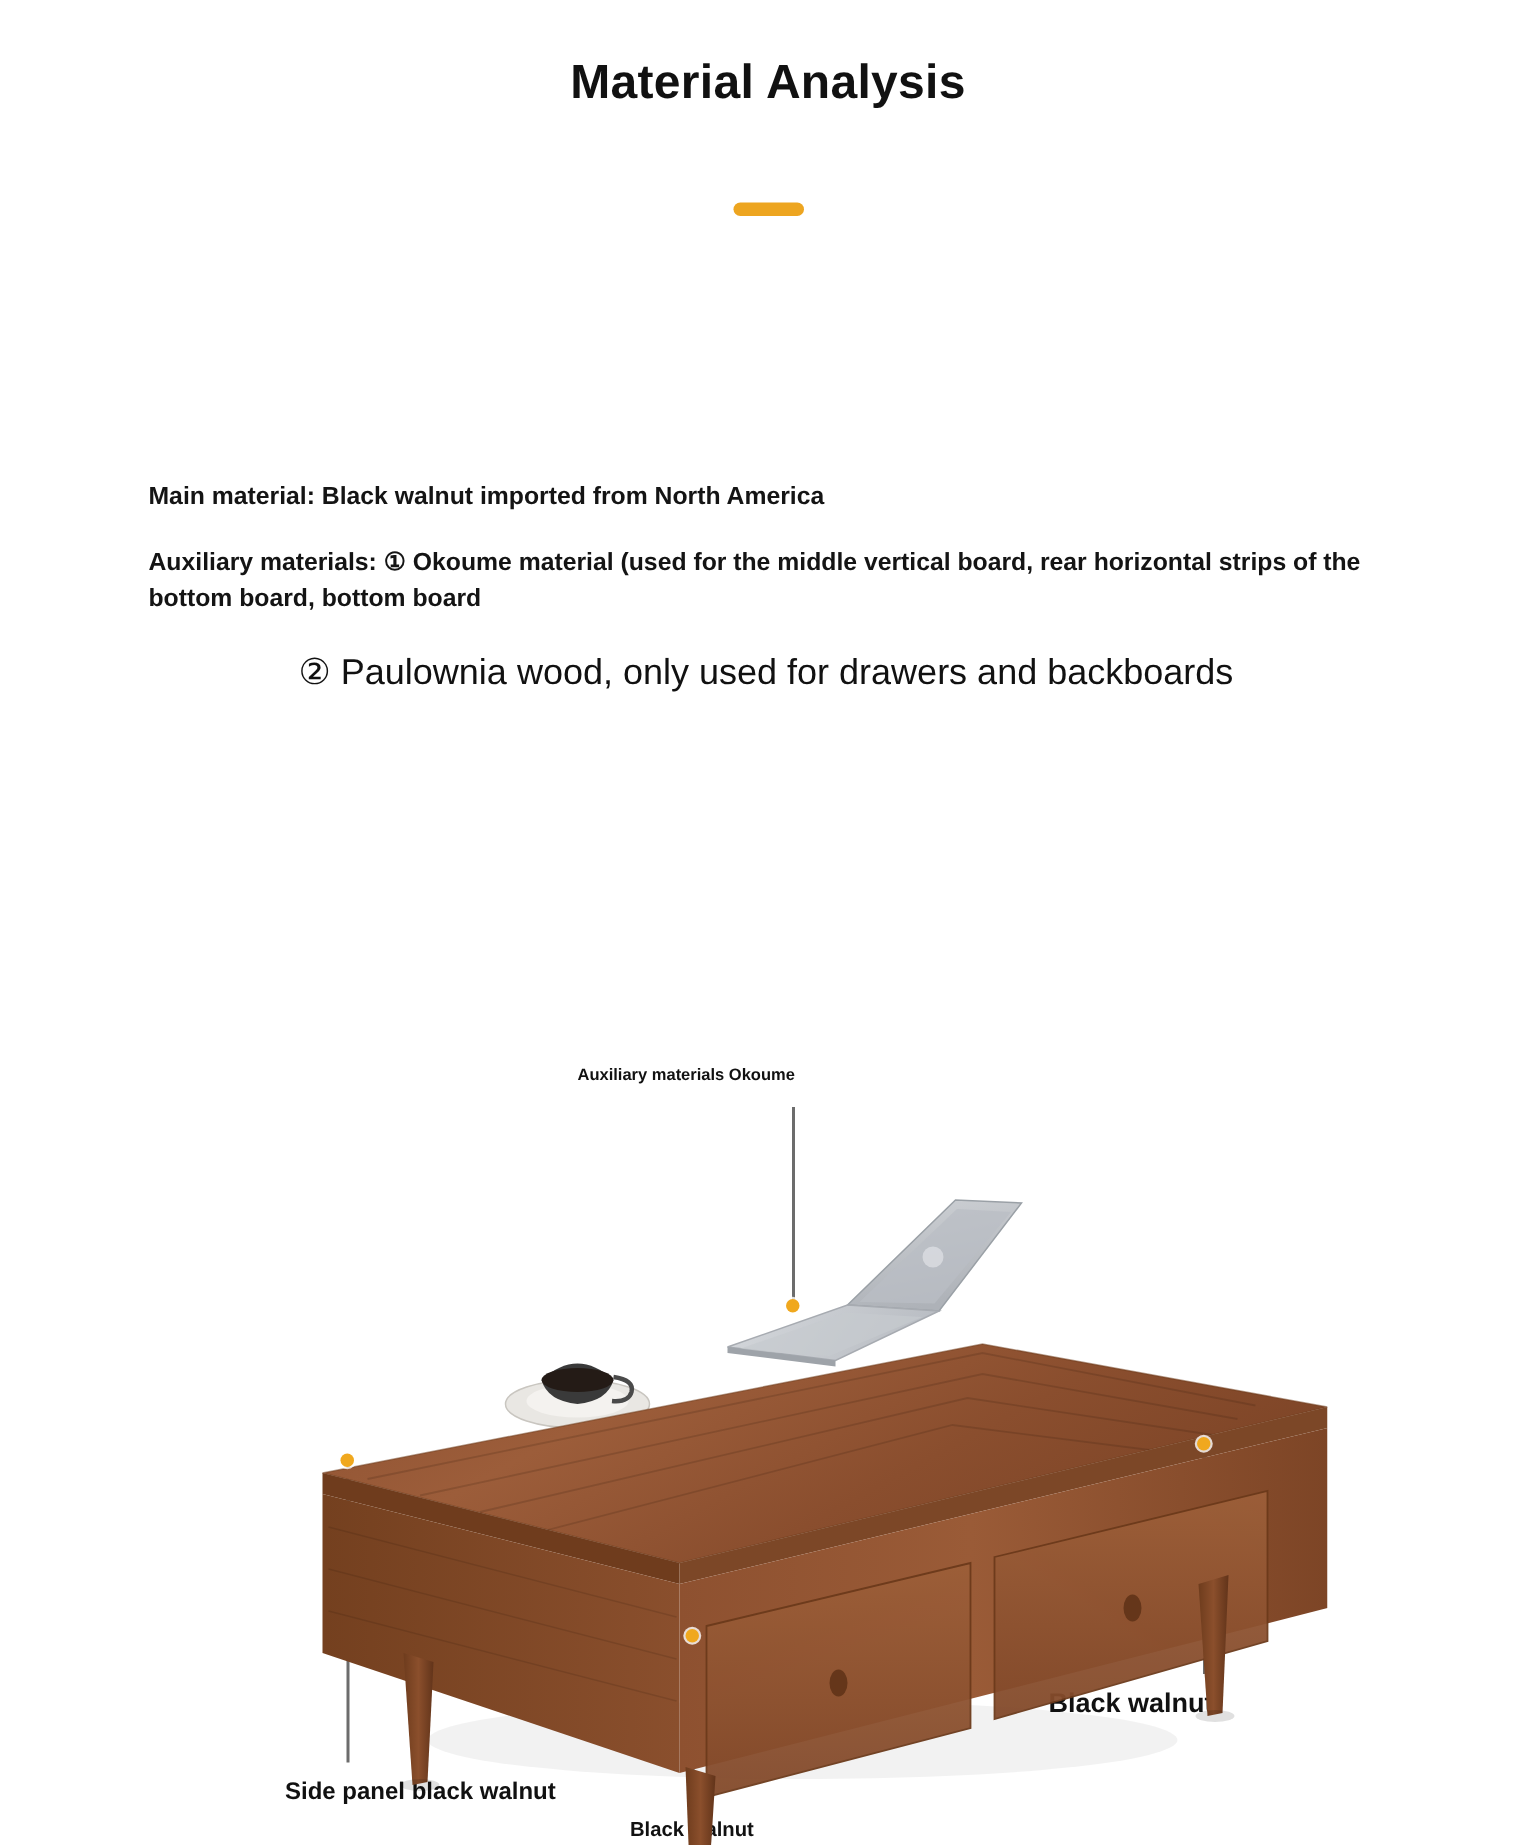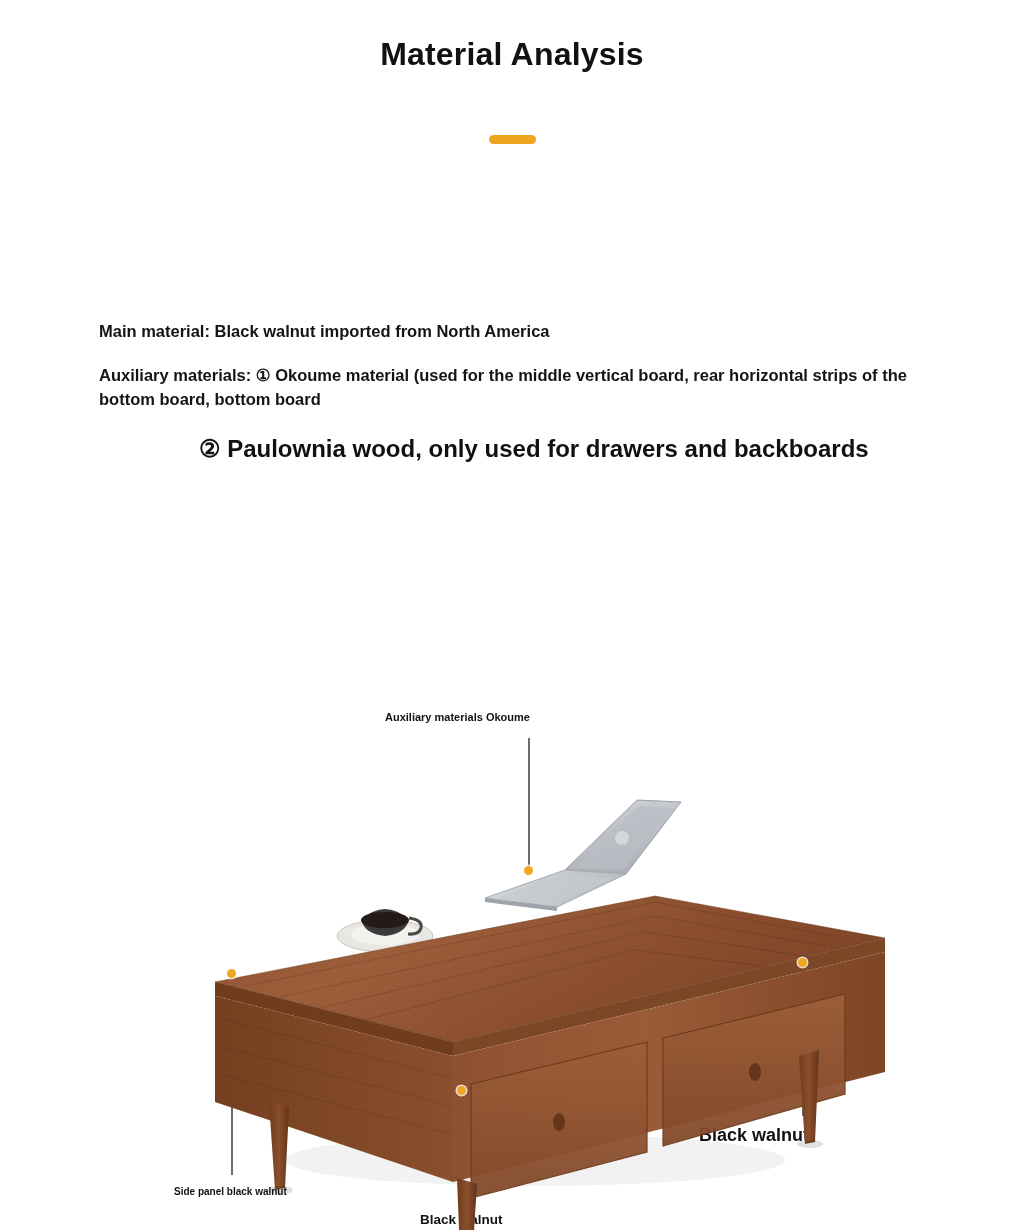--- a/index.html
+++ b/index.html
@@ -58,21 +58,21 @@
     font-weight: bold;
     line-height: 24px;
     width: 862px;
   }
   .line-second {
     position: absolute;
     left: 199px;
     top: 432px;
     width: 700px;
     font-size: 24px;
-    font-weight: bold;
+    font-weight: normal;
     line-height: 34px;
     color: #111111;
   }
 
   
   .illus {
     position: absolute;
     left: 0;
     top: 690px;
     width: 1024px;
@@ -89,23 +89,23 @@
     left: 385px;
     top: 21px;
     font-size: 11px;
   }
   .callout.right {
     left: 699px;
     top: 435px;
     font-size: 18px;
   }
   .callout.bottomleft {
-    left: 174px;
+    left: 190px;
     top: 496px;
-    font-size: 10px;
+    font-size: 16px;
   }
   .callout.bottomcenter {
     left: 420px;
     top: 522px;
     font-size: 13.5px;
   }
   .leader {
     position: absolute;
     background: #6c6c6c;
   }

